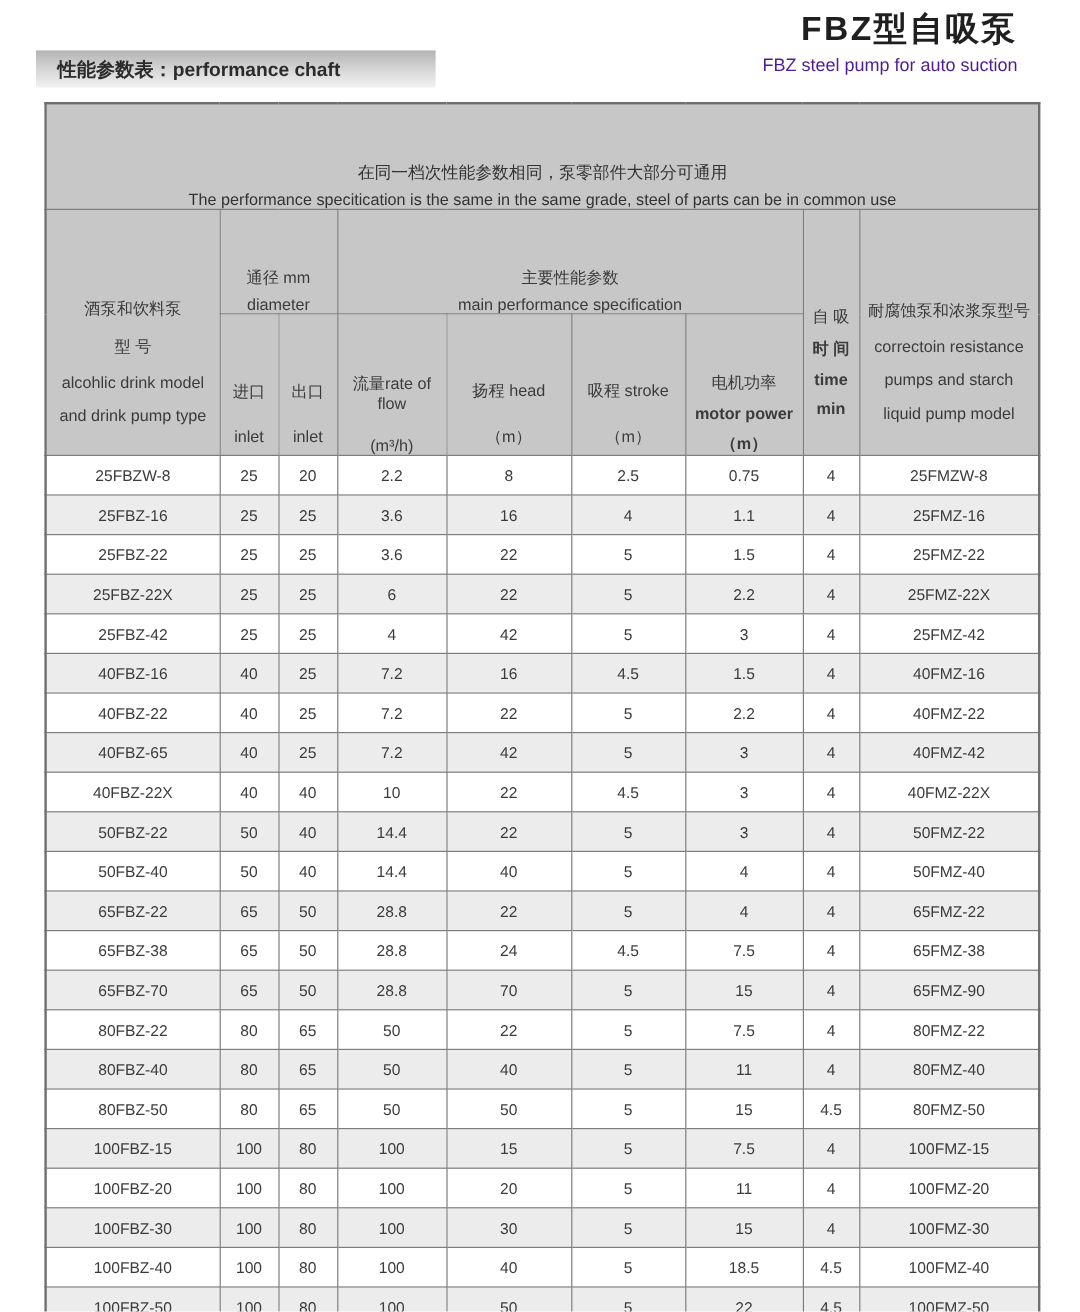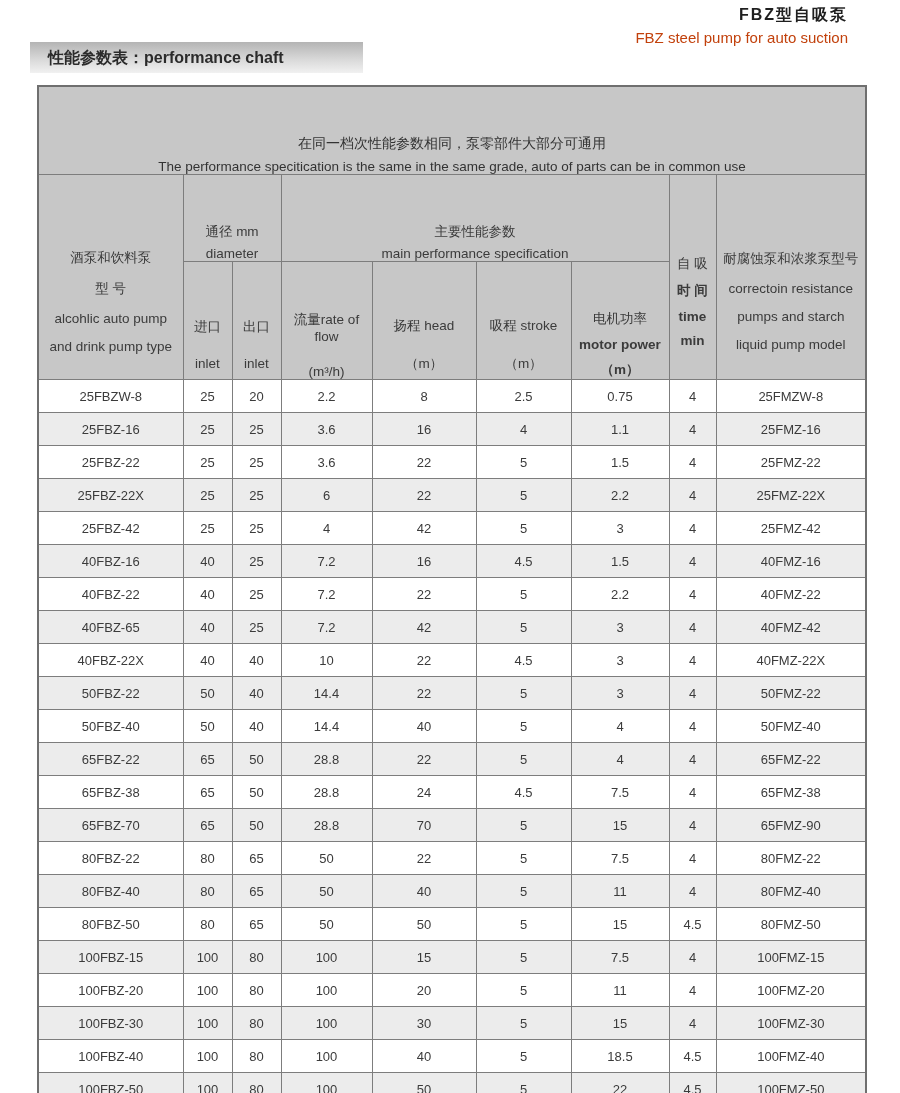--- a/index.html
+++ b/index.html
@@ -6,22 +6,22 @@
   html, body { margin: 0; padding: 0; }
   body {
     width: 900px; height: 1093px;
     background: #ffffff;
     font-family: "Liberation Sans", "DejaVu Sans", sans-serif;
     color: #3b3b3b;
     position: relative;
     overflow: hidden;
   }
   .titles { position: absolute; top: 5px; right: 52px; text-align: right; }
-  .title-cn { font-size: 16px; font-weight: 700; color: #1f1f1f; letter-spacing: 2px; }
-  .title-en { font-size: 15px; margin-top: 3px; color: #c2410c; }
+  .title-cn { font-size: 28px; font-weight: 700; color: #1f1f1f; letter-spacing: 2px; }
+  .title-en { font-size: 15px; margin-top: 3px; color: #4c1d95; }
 
   .section-heading {
     position: absolute; left: 30px; top: 42px;
     width: 333px; height: 31px;
     padding: 6px 0 15px 18px;
     font-size: 16px; font-weight: 700; color: #2b2b2b;
     background: linear-gradient(180deg, #b4b4b4 0%, #d8d8d8 55%, #f1f1f1 100%);
   }
 
   table.perf-table {
@@ -76,30 +76,30 @@
       <col style="width:95px">
     <col style="width:98px">
       <col style="width:47px">
       <col style="width:150px">
   </colgroup>
   <thead>
     <tr>
       <td class="note-cell" colspan="9">
         <div class="stack">
           <div class="cn">在同一档次性能参数相同，泵零部件大部分可通用</div>
-          <div class="en">The performance specitication is the same in the same grade, auto of parts can be in common use</div>
+          <div class="en">The performance specitication is the same in the same grade, steel of parts can be in common use</div>
         </div>
       </td>
     </tr>
     <tr class="group-row">
       <th rowspan="2" style="height:162px">
         <div class="stack gap-md">
           <span>酒泵和饮料泵</span>
           <span>型  号</span>
-          <span>alcohlic auto pump</span>
+          <span>alcohlic drink model</span>
           <span>and drink pump type</span>
         </div>
       </th>
       <th colspan="2">
         <div class="stack gap-xs">
           <span>通径 mm</span>
           <span>diameter</span>
         </div>
       </th>
       <th colspan="4">

